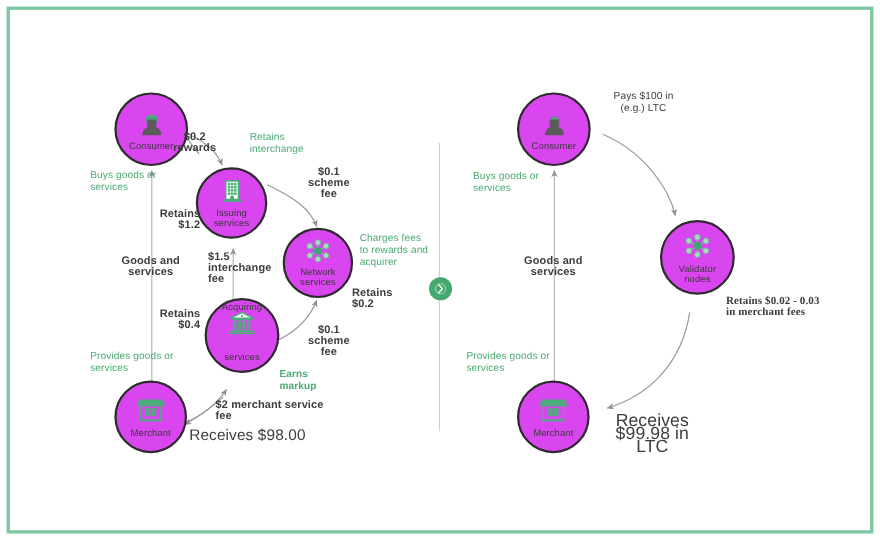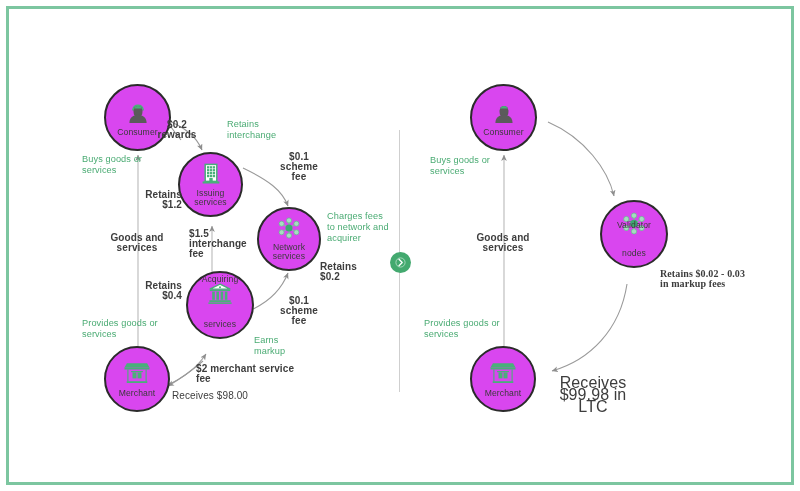--- a/index.html
+++ b/index.html
@@ -185,21 +185,21 @@
       <svg width="26" height="26" viewBox="0 0 26 26">
         <path d="M8.6 11.6 h8.8 v2.2 a4.4 4.4 0 0 1 -8.8 0 z" fill="#5b5b5b"></path>
         <circle cx="13" cy="11.4" r="4.3" fill="#5b5b5b"></circle>
         <path d="M9.1 9.6 a4.3 4.3 0 0 1 7.8 0 z" fill="#49b07a"></path>
         <path d="M4.4 24 C4.4 18.6 8.2 16.1 13 16.1 C17.8 16.1 21.6 18.6 21.6 24 Z" fill="#5b5b5b"></path>
       </svg>
     </span>
     <span class="lbl">Consumer</span>
   </div>
 
-  <div class="node" style="left:600px;top:200px;width:68px;height:68px;padding-bottom:7px;gap:19px;">
+  <div class="node" style="left:600px;top:200px;width:68px;height:68px;padding-bottom:7px;">
     <span class="ico" style="top:10px;">
       <svg width="27" height="23" viewBox="0 0 27 23">
         <g stroke="#79c79c" stroke-width="1" fill="none">
           <path d="M13.5 11.5 L13.5 3.6 M13.5 11.5 L5.8 7 M13.5 11.5 L21.2 7 M13.5 11.5 L5.8 16 M13.5 11.5 L21.2 16 M13.5 11.5 L13.5 19.4"></path>
         </g>
         <g fill="#a7dcc0" stroke="#63bd8c" stroke-width=".7">
           <circle cx="13.5" cy="3.6" r="2.6"></circle>
             <circle cx="5.8" cy="7" r="2.6"></circle>
           <circle cx="21.2" cy="7" r="2.6"></circle>
             <circle cx="5.8" cy="16" r="2.6"></circle>
@@ -252,21 +252,21 @@
   </div>
 
   <div class="t b c" style="left:275px;top:152px;width:48px;">
     <div>$0.1</div>
     <div>scheme</div>
     <div>fee</div>
   </div>
 
   <div class="t g" style="left:327px;top:211px;width:86px;">
     <div>Charges fees</div>
-    <div>to network and</div>
+    <div>to rewards and</div>
     <div>acquirer</div>
   </div>
 
   <div class="t b c" style="left:96px;top:233px;width:82px;">
     <div>Goods and</div>
     <div>services</div>
   </div>
 
   <div class="t b" style="left:189px;top:229px;width:54px;">
     <div>$1.5</div>
@@ -283,53 +283,57 @@
     <div>Retains</div>
     <div>$0.4</div>
   </div>
 
   <div class="t b c" style="left:275px;top:296px;width:48px;">
     <div>$0.1</div>
     <div>scheme</div>
     <div>fee</div>
   </div>
 
-  <div class="t g" style="left:254px;top:335px;width:60px;">
+  <div class="t g" style="left:254px;top:335px;width:60px;font-weight:bold;">
     <div>Earns</div>
     <div>markup</div>
   </div>
 
   <div class="t g" style="left:82px;top:318px;width:98px;">
     <div>Provides goods or</div>
     <div>services</div>
   </div>
 
   <div class="t b" style="left:196px;top:364px;width:110px;">
     <div>$2 merchant service</div>
     <div>fee</div>
   </div>
 
-  <div class="t" style="left:172px;top:390px;width:140px;font-size:10px;">
+  <div class="t" style="left:172px;top:390px;width:140px;font-size:14px;">
     <div>Receives $98.00</div>
   </div>
 
+  <div class="t c" style="left:530px;top:82px;width:110px;">
+    <div>Pays $100 in</div>
+    <div>(e.g.) LTC</div>
+  </div>
 
   <div class="t g" style="left:430px;top:155px;width:84px;">
     <div>Buys goods or</div>
     <div>services</div>
   </div>
 
   <div class="t b c" style="left:462px;top:233px;width:82px;">
     <div>Goods and</div>
     <div>services</div>
   </div>
 
   <div class="t b" style="left:660px;top:269px;width:122px;font-family:Liberation Serif, serif;">
     <div>Retains $0.02 - 0.03</div>
-    <div>in markup fees</div>
+    <div>in merchant fees</div>
   </div>
 
   <div class="t g" style="left:424px;top:318px;width:98px;">
     <div>Provides goods or</div>
     <div>services</div>
   </div>
 
   <div class="t c" style="left:534px;top:377px;width:118px;font-size:16px;line-height:12px;">
     <div>Receives $99.98 in</div>
     <div>LTC</div>

